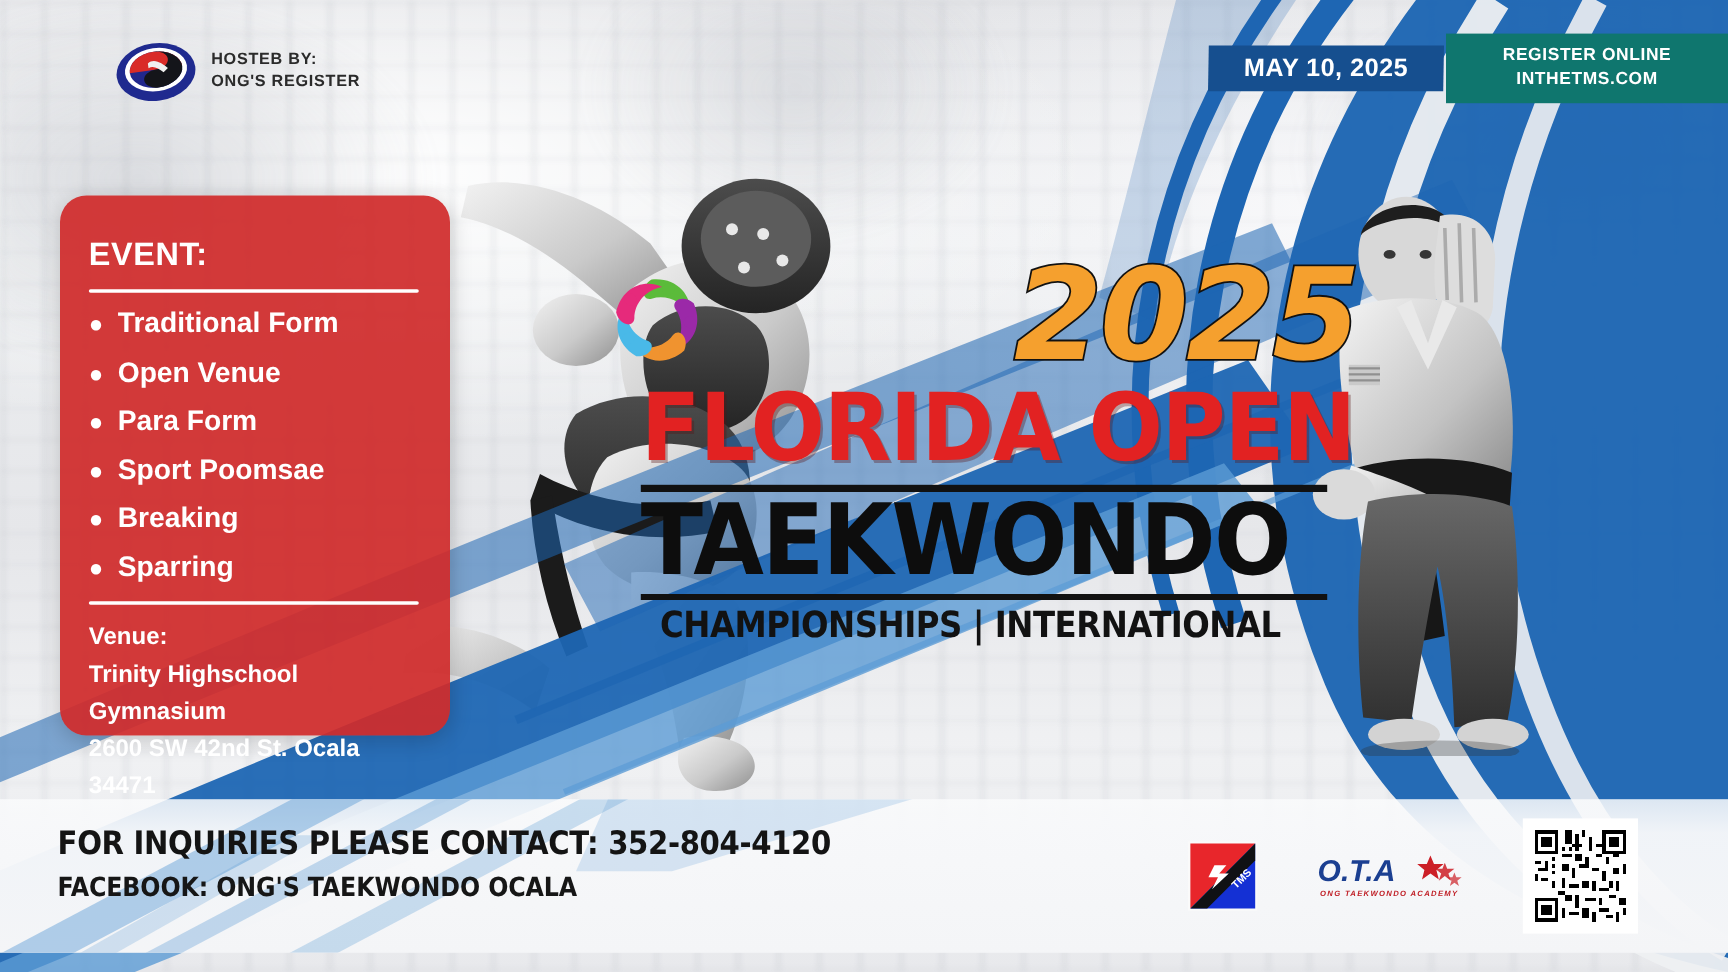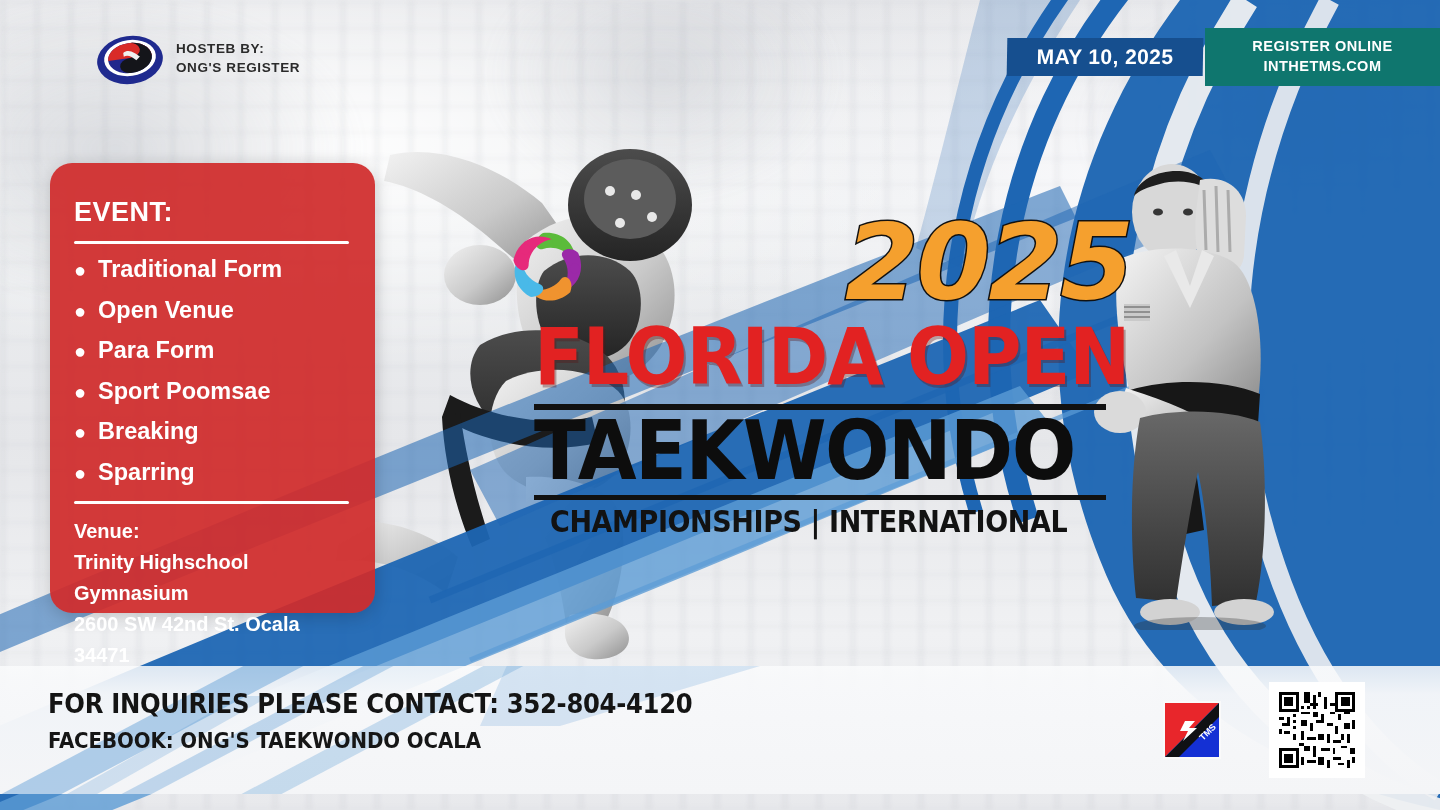--- a/index.html
+++ b/index.html
@@ -428,20 +428,31 @@
         <svg viewBox="0 0 58 58" xmlns="http://www.w3.org/2000/svg">
           <rect x="0" y="0" width="58" height="58" fill="#fafafa"></rect>
           <path d="M2 2 L56 2 L2 56 Z" fill="#e8262b"></path>
           <path d="M56 2 L56 56 L2 56 Z" fill="#1430d4"></path>
           <path d="M2 56 L56 2 L56 16 L16 56 Z" fill="#101114"></path>
           <path d="M22 20 l10 0 l-6 7 l8 0 l-14 13 l5 -10 l-8 0 Z" fill="#ffffff"></path>
           <text x="40" y="40" font-family="Liberation Sans, sans-serif" font-size="9" font-weight="bold" fill="#fff" transform="rotate(-45 40 40)">TMS</text>
         </svg>
       </span>
 
+      <span class="ota-logo">
+        <svg viewBox="0 0 125 46" xmlns="http://www.w3.org/2000/svg">
+          <text x="2" y="27" font-family="Liberation Sans, sans-serif" font-size="25" font-weight="bold" font-style="italic" fill="#1b3f91">O.T.A</text>
+          <g fill="#cc1f27">
+            <path d="M96 6 l3 7 l8 0 l-6 5 l2 8 l-7 -5 l-7 5 l2 -8 l-6 -5 l8 0 Z"></path>
+            <path d="M108 12 l2 5 l6 0 l-5 4 l2 6 l-5 -4 l-5 4 l2 -6 l-5 -4 l6 0 Z" opacity=".85"></path>
+            <path d="M116 20 l1.6 4 l4.4 0 l-3.6 3 l1.4 4.4 l-3.8 -2.8 l-3.8 2.8 l1.4 -4.4 l-3.6 -3 l4.4 0 Z" opacity=".7"></path>
+          </g>
+          <text x="4" y="40" font-family="Liberation Sans, sans-serif" font-size="6.4" font-weight="bold" letter-spacing="1.1" fill="#c02027" font-style="italic">ONG TAEKWONDO ACADEMY</text>
+        </svg>
+      </span>
 
       <span class="qr">
         <svg viewBox="0 0 29 29" shape-rendering="crispEdges" xmlns="http://www.w3.org/2000/svg">
           <rect width="29" height="29" fill="#fff"></rect>
           <g fill="#000">
 
             <rect x="1" y="1" width="7" height="7"></rect>
               <rect x="2" y="2" width="5" height="5" fill="#fff"></rect>
               <rect x="3" y="3" width="3" height="3"></rect>
 

